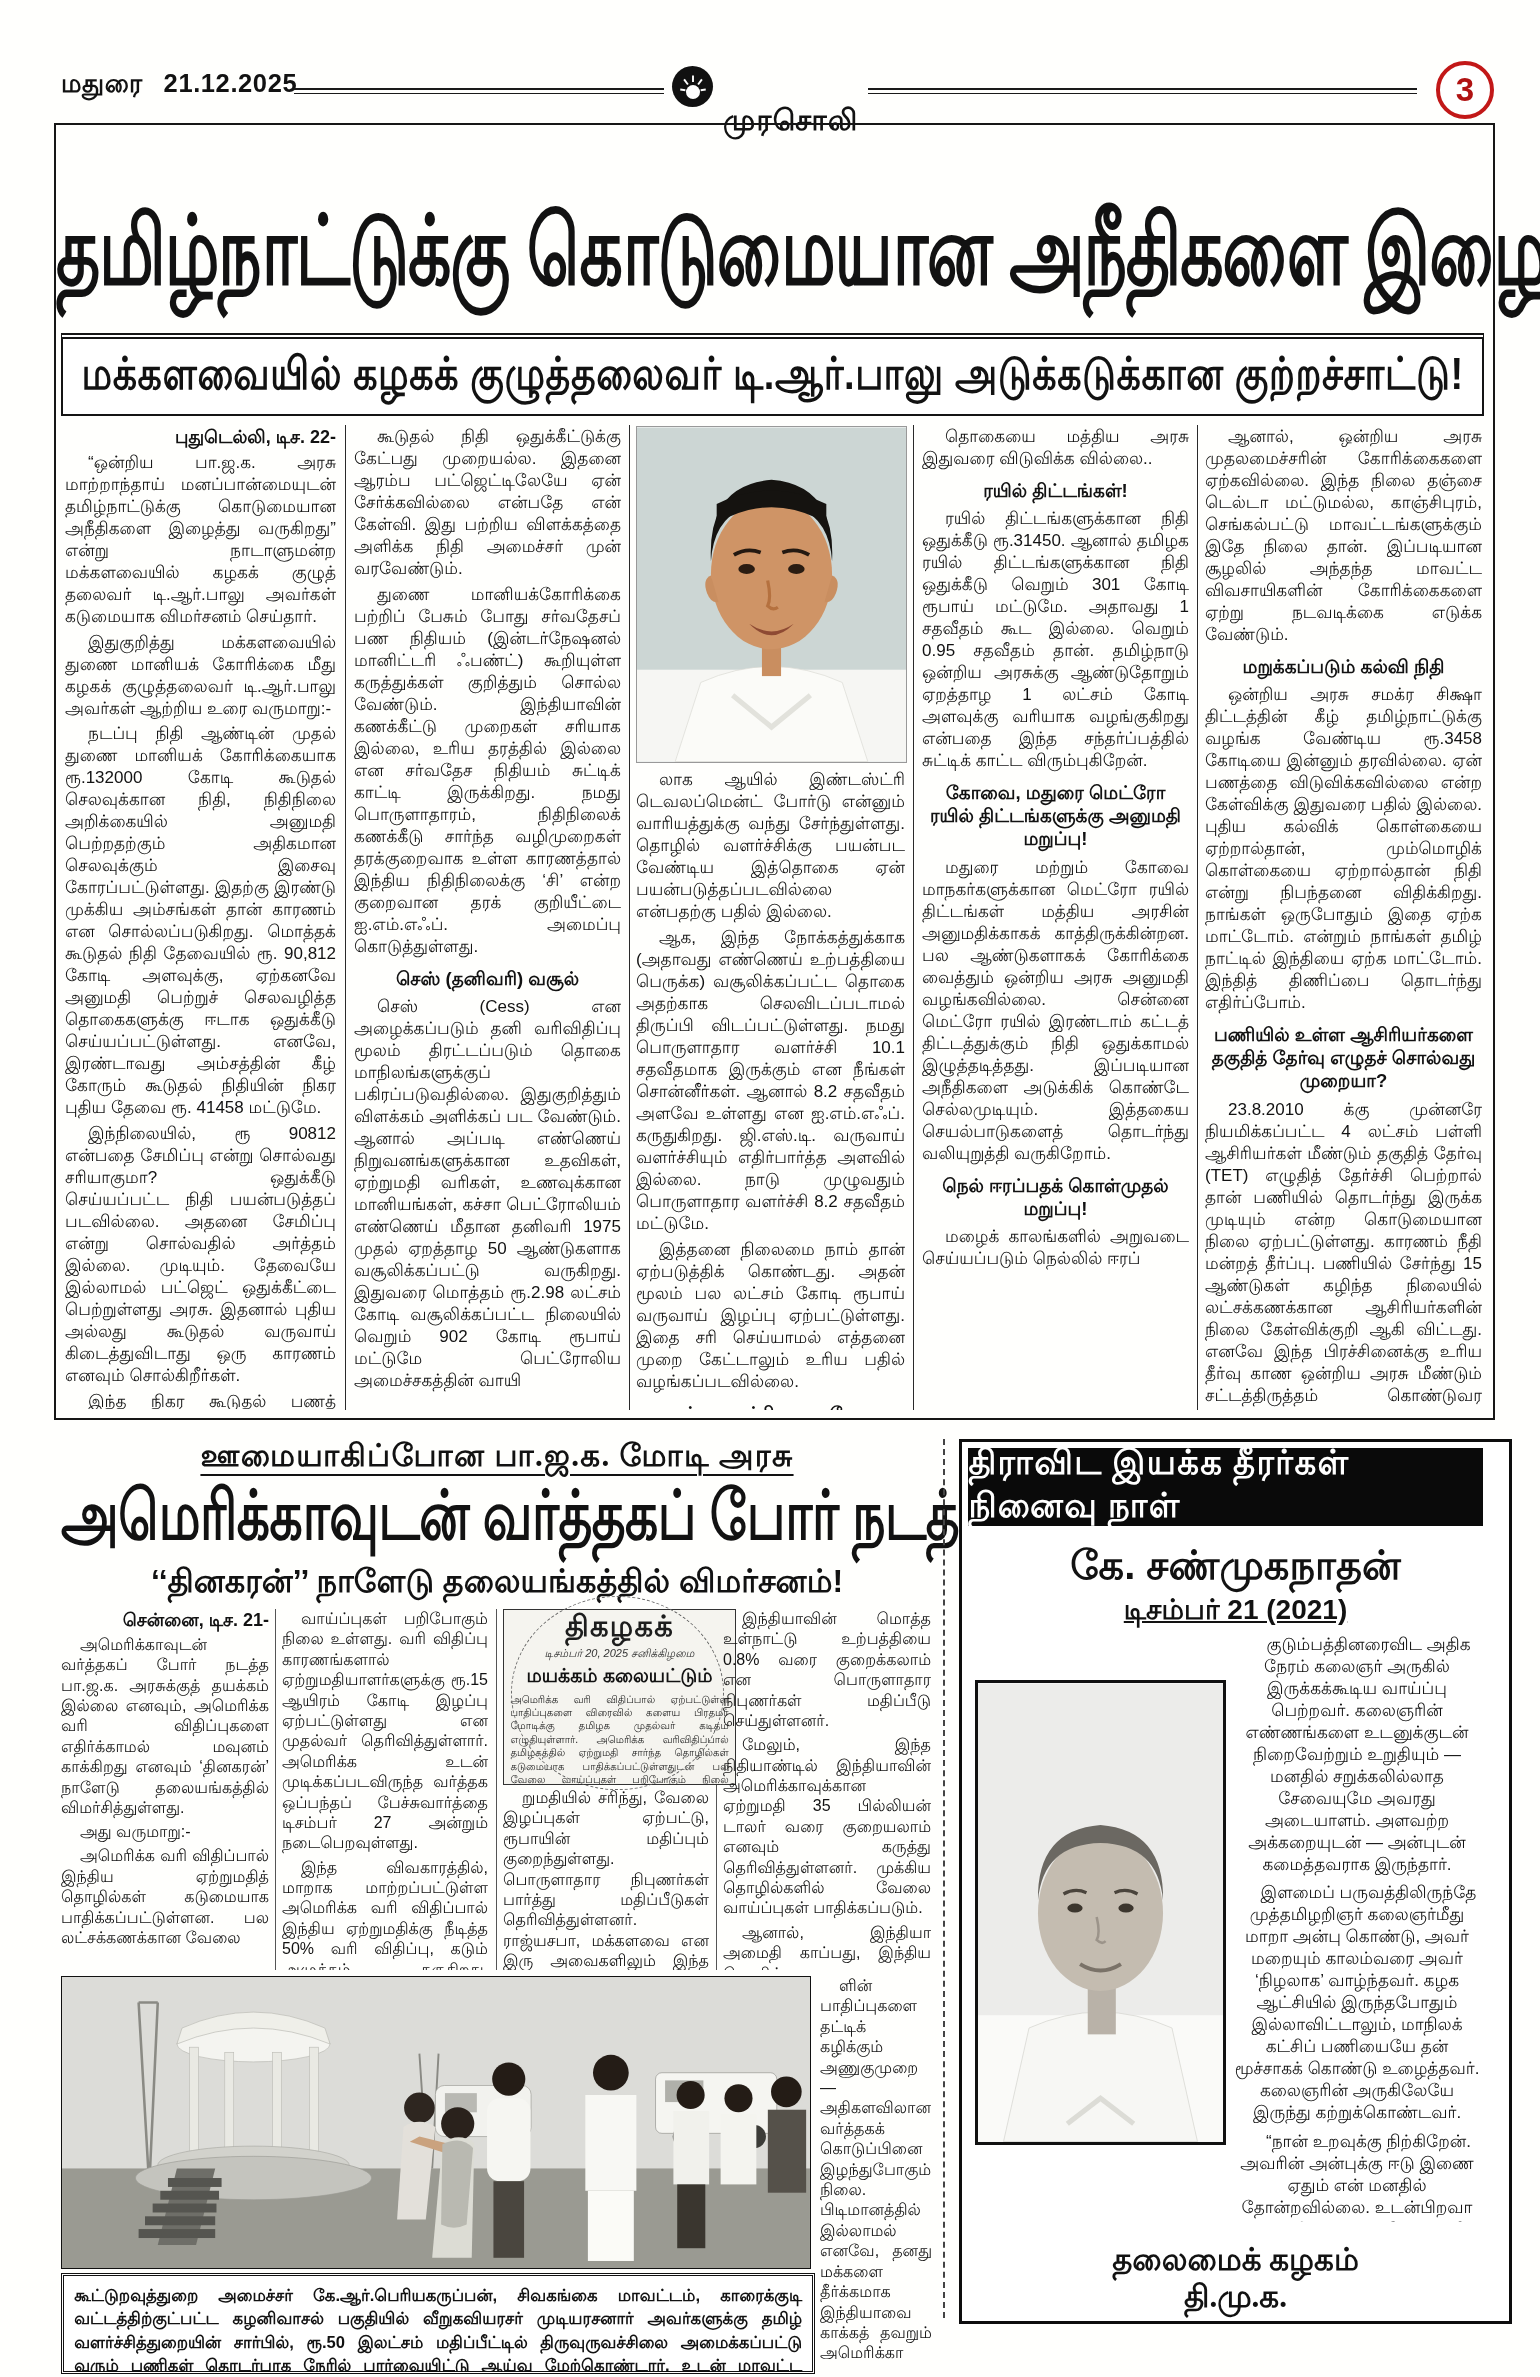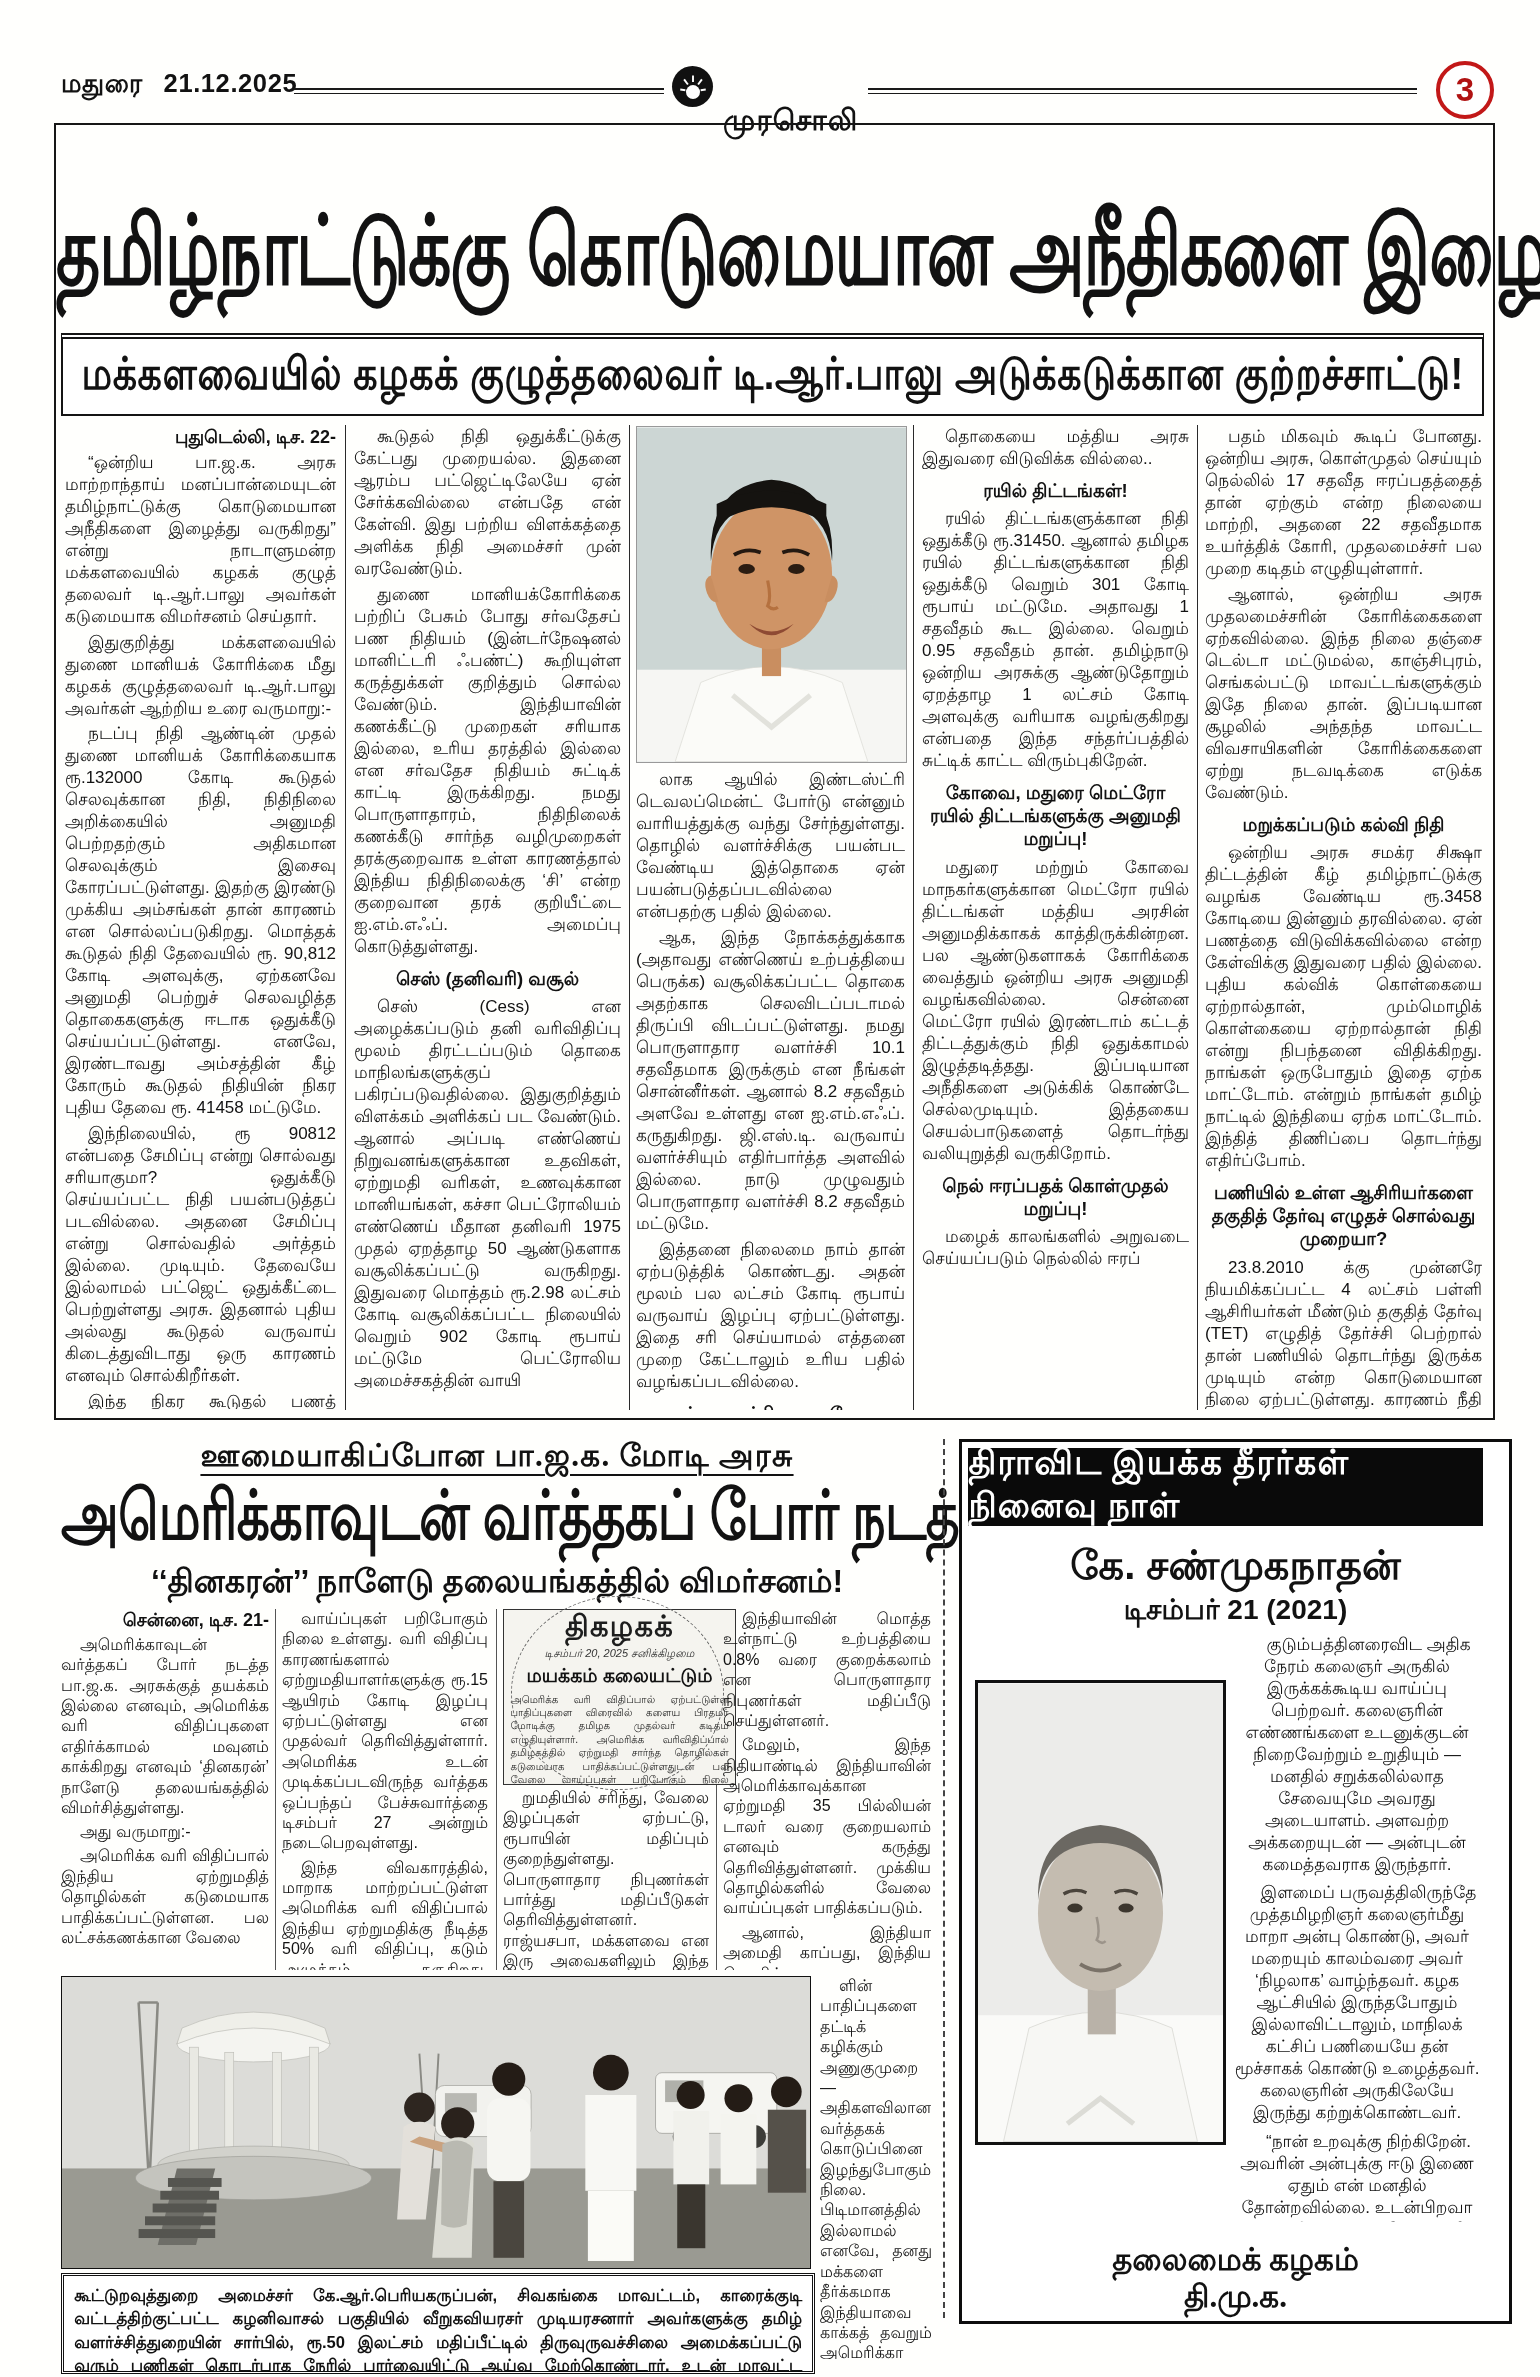--- a/index.html
+++ b/index.html
@@ -48,21 +48,21 @@
   .dashcircle{border:1.9px dashed #666;border-radius:50%;}
   .photoframe{border:1.9px solid #111;background:#cfcfca;}
   .captionbox{border:3.8px double #111;background:#fff;padding:7.7px 10.2px;
               font-size:16.6px;line-height:23.6px;text-align:justify;font-weight:bold;}
 
   
   .membox{border:3.2px solid #0d0d0d;background:#fff;padding-left:13px;}
   .memband{background:#0a0a0a;color:#fff;display:flex;align-items:center;justify-content:center;}
   .memtitle{font-size:34px;font-weight:bold;letter-spacing:1.3px;font-family:"Liberation Serif",serif;}
   .memname{font-size:40px;font-weight:900;text-align:center;}
-  .memdate{font-size:28px;font-weight:bold;text-align:center;}
+  .memdate{font-size:28px;font-weight:bold;text-align:center;text-decoration:underline;}
   .memtext{font-size:16.6px;line-height:23.6px;text-align:center;overflow:hidden;}
   .memtext p{margin:0 0 6.4px 0;}
   .memsign{font-size:31px;font-weight:bold;text-align:center;font-family:"Liberation Serif",serif;}
   .dashline{border-left:2.6px dashed #444;width:0;}
 </style>
 </head>
 <body>
 
 <div class="page">
 
@@ -148,21 +148,20 @@
     <div class="abs col" style="left:866px;top:301px;width:267px;height:983px;">
         <p class="col-p">தொகையை மத்திய அரசு இதுவரை விடுவிக்க வில்லை..</p>
         <p class="col-h">ரயில் திட்டங்கள்!</p>
         <p class="col-p">ரயில் திட்டங்களுக்கான நிதி ஒதுக்கீடு ரூ.31450. ஆனால் தமிழக ரயில் திட்டங்களுக்கான நிதி ஒதுக்கீடு வெறும் 301 கோடி ரூபாய் மட்டுமே. அதாவது 1 சதவீதம் கூட இல்லை. வெறும் 0.95 சதவீதம் தான். தமிழ்நாடு ஒன்றிய அரசுக்கு ஆண்டுதோறும் ஏறத்தாழ 1 லட்சம் கோடி அளவுக்கு வரியாக வழங்குகிறது என்பதை இந்த சந்தர்ப்பத்தில் சுட்டிக் காட்ட விரும்புகிறேன்.</p>
         <p class="col-h">கோவை, மதுரை மெட்ரோ ரயில் திட்டங்களுக்கு அனுமதி மறுப்பு!</p>
         <p class="col-p">மதுரை மற்றும் கோவை மாநகர்களுக்கான மெட்ரோ ரயில் திட்டங்கள் மத்திய அரசின் அனுமதிக்காகக் காத்திருக்கின்றன. பல ஆண்டுகளாகக் கோரிக்கை வைத்தும் ஒன்றிய அரசு அனுமதி வழங்கவில்லை. சென்னை மெட்ரோ ரயில் இரண்டாம் கட்டத் திட்டத்துக்கும் நிதி ஒதுக்காமல் இழுத்தடித்தது. இப்படியான அநீதிகளை அடுக்கிக் கொண்டே செல்லமுடியும். இத்தகைய செயல்பாடுகளைத் தொடர்ந்து வலியுறுத்தி வருகிறோம்.</p>
         <p class="col-h">நெல் ஈரப்பதக் கொள்முதல் மறுப்பு!</p>
         <p class="col-p">மழைக் காலங்களில் அறுவடை செய்யப்படும் நெல்லில் ஈரப்</p>
       </div>
     <div class="abs col" style="left:1149px;top:301px;width:277px;height:983px;">
-        <p class="col-p">பதம் மிகவும் கூடிப் போனது. ஒன்றிய அரசு, கொள்முதல் செய்யும் நெல்லில் 17 சதவீத ஈரப்பதத்தைத் தான் ஏற்கும் என்ற நிலையை மாற்றி, அதனை 22 சதவீதமாக உயர்த்திக் கோரி, முதலமைச்சர் பல முறை கடிதம் எழுதியுள்ளார்.</p>
         <p class="col-p">ஆனால், ஒன்றிய அரசு முதலமைச்சரின் கோரிக்கைகளை ஏற்கவில்லை. இந்த நிலை தஞ்சை டெல்டா மட்டுமல்ல, காஞ்சிபுரம், செங்கல்பட்டு மாவட்டங்களுக்கும் இதே நிலை தான். இப்படியான சூழலில் அந்தந்த மாவட்ட விவசாயிகளின் கோரிக்கைகளை ஏற்று நடவடிக்கை எடுக்க வேண்டும்.</p>
         <p class="col-h">மறுக்கப்படும் கல்வி நிதி</p>
         <p class="col-p">ஒன்றிய அரசு சமக்ர சிக்ஷா திட்டத்தின் கீழ் தமிழ்நாட்டுக்கு வழங்க வேண்டிய ரூ.3458 கோடியை இன்னும் தரவில்லை. ஏன் பணத்தை விடுவிக்கவில்லை என்ற கேள்விக்கு இதுவரை பதில் இல்லை. புதிய கல்விக் கொள்கையை ஏற்றால்தான், மும்மொழிக் கொள்கையை ஏற்றால்தான் நிதி என்று நிபந்தனை விதிக்கிறது. நாங்கள் ஒருபோதும் இதை ஏற்க மாட்டோம். என்றும் நாங்கள் தமிழ் நாட்டில் இந்தியை ஏற்க மாட்டோம். இந்தித் திணிப்பை தொடர்ந்து எதிர்ப்போம்.</p>
         <p class="col-h">பணியில் உள்ள ஆசிரியர்களை தகுதித் தேர்வு எழுதச் சொல்வது முறையா?</p>
         <p class="col-p">23.8.2010 க்கு முன்னரே நியமிக்கப்பட்ட 4 லட்சம் பள்ளி ஆசிரியர்கள் மீண்டும் தகுதித் தேர்வு (TET) எழுதித் தேர்ச்சி பெற்றால் தான் பணியில் தொடர்ந்து இருக்க முடியும் என்ற கொடுமையான நிலை ஏற்பட்டுள்ளது. காரணம் நீதி மன்றத் தீர்ப்பு. பணியில் சேர்ந்து 15 ஆண்டுகள் கழிந்த நிலையில் லட்சக்கணக்கான ஆசிரியர்களின் நிலை கேள்விக்குறி ஆகி விட்டது. எனவே இந்த பிரச்சினைக்கு உரிய தீர்வு காண ஒன்றிய அரசு மீண்டும் சட்டத்திருத்தம் கொண்டுவர வேண்டும்.</p>
       </div>
   </div>
 
   <div class="abs kicker2" style="left:61px;top:1438px;width:872px;">ஊமையாகிப்போன பா.ஜ.க. மோடி அரசு</div>
   <div class="abs headline2" style="left:61px;top:1476px;width:872px;">அமெரிக்காவுடன் வர்த்தகப் போர் நடத்த தயக்கம்!</div>

